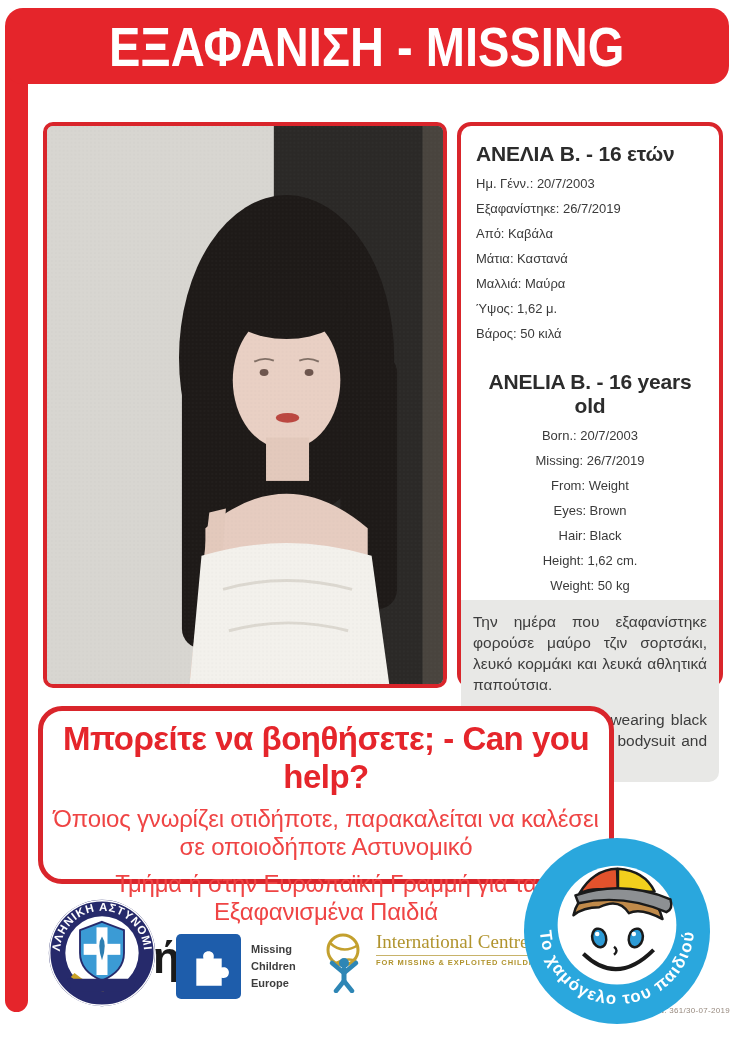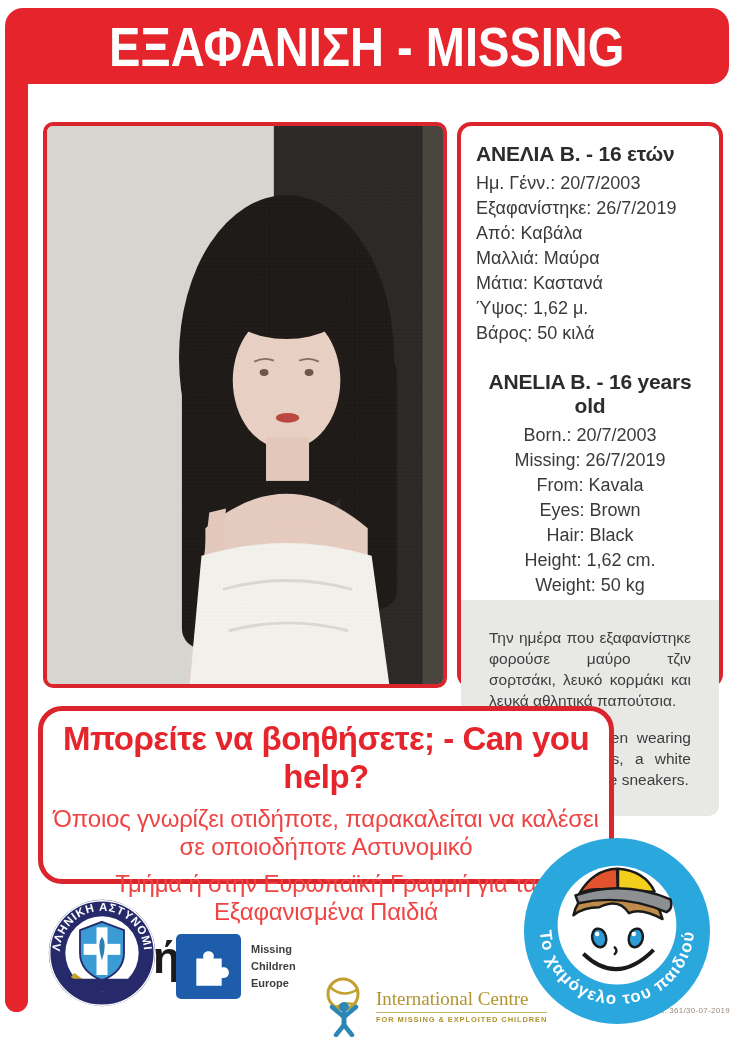--- a/index.html
+++ b/index.html
@@ -14,42 +14,42 @@
                border-radius:0 0 12px 12px;}
   
   .photo-box{position:absolute;left:43px;top:122px;width:404px;height:566px;border:4px solid #d9252b;
              border-radius:10px;overflow:hidden;background:#d8d6d1;box-sizing:border-box;}
   .photo-box svg{display:block;width:100%;height:100%;}
   
   .info-panel{position:absolute;left:457px;top:122px;width:266px;height:566px;border:4px solid #d9252b;
               border-radius:14px;background:#fff;box-sizing:border-box;display:flex;flex-direction:column;}
   .info-inner{padding:16px 15px 2px 15px;}
   .info-panel h2{margin:0 0 5px 0;font-size:21px;color:#2c2c2c;letter-spacing:-.2px;}
-  .info-panel .lines{font-size:18px;color:#3a3a3a;line-height:25px;}
+  .info-panel .lines{font-size:13px;color:#3a3a3a;line-height:25px;}
   .info-panel .block2{margin-top:24px;text-align:center;}
   .clothing-box{margin-top:auto;background:#e8e8e6;border-radius:0 0 10px 10px;
                 padding:11px 12px 10px 12px;font-size:15.5px;color:#3d3d3d;line-height:21px;
                 text-align:justify;}
-  .clothing-box p{margin:16px;}
+  .clothing-box p{margin:0;}
   .clothing-box p + p{margin-top:14px;}
   
   .help-box{position:absolute;left:38px;top:706px;width:576px;height:178px;border:5px solid #d9252b;
             border-radius:24px;background:#fff;box-sizing:border-box;text-align:center;}
   .help-box h2{margin:9px 0 0 0;color:#e5252b;font-size:33px;font-weight:bold;letter-spacing:-.5px;}
   .help-sub{color:#ef4444;font-size:24px;margin-top:9px;letter-spacing:-.2px;}
   .phone-row{display:flex;align-items:center;margin:6px 0 0 36px;}
   .phone-row .icon{width:44px;height:52px;margin-right:14px;}
   .num{color:#2aa7dd;font-size:60px;font-weight:bold;letter-spacing:-1px;line-height:1;}
   .sep{color:#1a1a1a;font-size:44px;font-weight:bold;margin:0 14px 0 16px;line-height:1;}
   
   .police-logo{position:absolute;left:47px;top:897px;width:110px;height:112px;}
   .mce-logo{position:absolute;left:176px;top:934px;display:flex;align-items:center;}
   .mce-logo svg{width:65px;height:65px;}
   .mce-text{margin-left:10px;font-weight:bold;color:#3e3e3e;font-size:11px;line-height:17px;}
-  .icmec-logo{position:absolute;left:318px;top:975px;display:flex;align-items:center;}
+  .icmec-logo{position:absolute;left:318px;top:931px;display:flex;}
   .icmec-logo svg{width:52px;height:62px;}
   .icmec-text{margin-left:6px;}
   .icmec-name{font-family:"Liberation Serif", serif;color:#b1942e;font-size:19px;
               border-bottom:1px solid #c8b36a;padding-bottom:2px;}
   .icmec-sub{color:#b1942e;font-size:7.5px;letter-spacing:.9px;font-weight:bold;margin-top:2px;}
   .smile-logo{position:absolute;left:522px;top:836px;width:190px;height:190px;z-index:5;}
   .ref-number{position:absolute;right:4px;top:1006px;font-size:8px;color:#97897e;letter-spacing:.3px;}
 </style>
 </head>
 <body>
@@ -97,31 +97,31 @@
     </svg>
   </div>
 
   <div class="info-panel">
     <div class="info-inner">
       <h2>ΑΝΕΛΙΑ Β. - 16 ετών</h2>
       <div class="lines">
         <div>Ημ. Γένν.: 20/7/2003</div>
         <div>Εξαφανίστηκε: 26/7/2019</div>
         <div>Από: Καβάλα</div>
+        <div>Μάτια: Καστανά</div>
         <div>Μαλλιά: Μαύρα</div>
-        <div>Μάτια: Καστανά</div>
         <div>Ύψος: 1,62 μ.</div>
         <div>Βάρος: 50 κιλά</div>
       </div>
       <div class="block2">
         <h2>ANELIA B. - 16 years old</h2>
         <div class="lines">
           <div>Born.: 20/7/2003</div>
           <div>Missing: 26/7/2019</div>
-          <div>From: Kavala</div>
+          <div>From: Weight</div>
           <div>Eyes: Brown</div>
           <div>Hair: Black</div>
           <div>Height: 1,62 cm.</div>
           <div>Weight: 50 kg</div>
         </div>
       </div>
     </div>
     <div class="clothing-box">
       <p>Την ημέρα που εξαφανίστηκε φορούσε μαύρο τζιν σορτσάκι, λευκό κορμάκι και λευκά αθλητικά παπούτσια.</p>
       <p>She was last seen wearing black jean shorts, a white bodysuit and white sneakers.</p>

